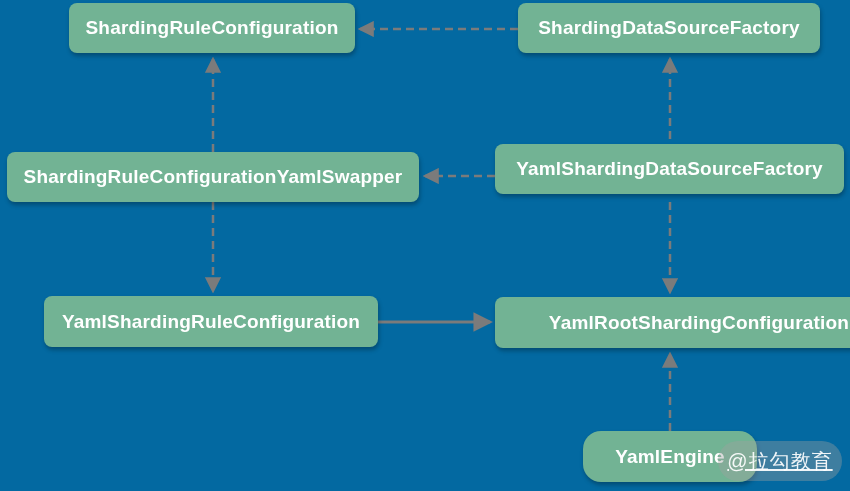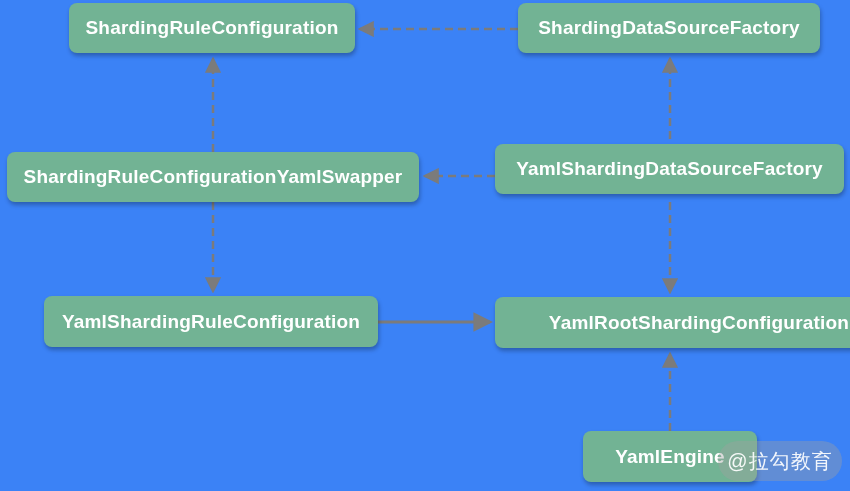--- a/index.html
+++ b/index.html
@@ -5,21 +5,21 @@
   html, body {
     margin: 0;
     padding: 0;
     background: #ffffff;
     font-family: "Liberation Sans", "DejaVu Sans", sans-serif;
   }
   .canvas {
     position: relative;
     width: 850px;
     height: 491px;
-    background: #3b82f6;
+    background: #0369a1;
     overflow: hidden;
   }
   .edges-layer {
     position: absolute;
     left: 0;
     top: 0;
     width: 850px;
     height: 491px;
     pointer-events: none;
   }
@@ -38,38 +38,39 @@
     white-space: nowrap;
     box-sizing: border-box;
   }
   
   .n-sharding-rule-configuration        { left: 69px;  top: 3px;   width: 286px; height: 50px; }
   .n-sharding-datasource-factory        { left: 518px; top: 3px;   width: 302px; height: 50px; }
   .n-sharding-rule-config-yaml-swapper  { left: 7px;   top: 152px; width: 412px; height: 50px; text-align: right; }
   .n-yaml-sharding-datasource-factory   { left: 495px; top: 144px; width: 349px; height: 50px; }
   .n-yaml-sharding-rule-configuration   { left: 44px;  top: 296px; width: 334px; height: 51px; }
   .n-yaml-root-sharding-configuration   { left: 495px; top: 297px; width: 408px; height: 51px; }
-  .n-yaml-engine                        { left: 583px; top: 431px; width: 174px; height: 51px; }
+  .n-yaml-engine                        { left: 583px; top: 431px; width: 174px; height: 51px; border-radius: 18px; }
 
   .watermark {
     position: absolute;
     left: 718px;
     top: 441px;
     width: 124px;
     height: 40px;
     border-radius: 20px;
     background: rgba(160,160,160,0.38);
     color: rgba(255,255,255,0.92);
     font-size: 20px;
     font-weight: 400;
     display: flex;
     align-items: center;
     justify-content: center;
     z-index: 5;
     letter-spacing: 1px;
+    text-decoration: underline;
   }
 </style>
 </head>
 <body>
 
 <div class="canvas">
 
   <svg class="edges-layer" width="850" height="491" viewBox="0 0 850 491" xmlns="http://www.w3.org/2000/svg">
     <defs>
       <marker id="ah" viewBox="0 0 10 10" refX="8.5" refY="5" markerWidth="6.5" markerHeight="6.5" orient="auto">

